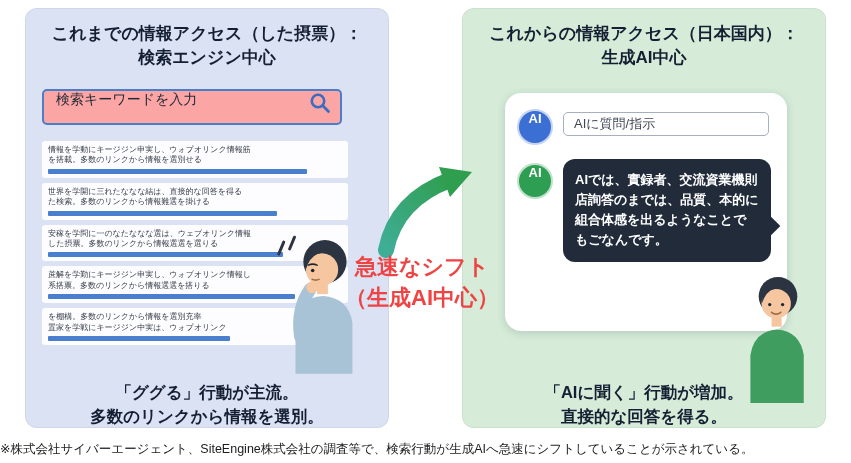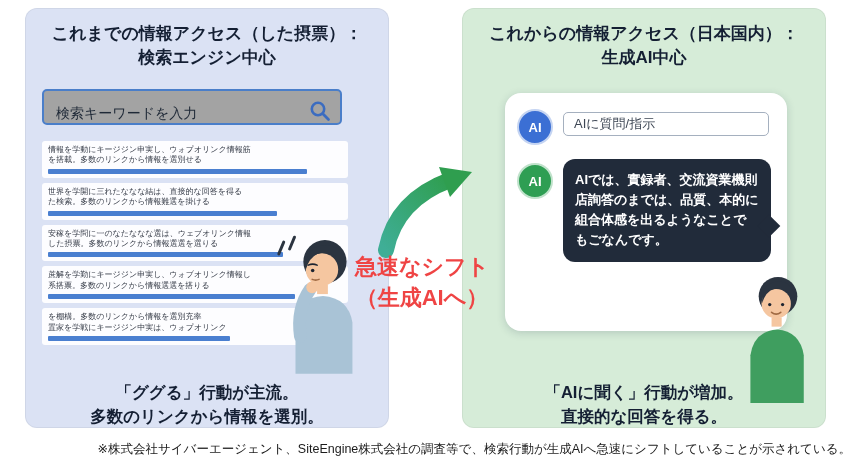--- a/index.html
+++ b/index.html
@@ -2,38 +2,38 @@
 <html><head>
 <meta charset="utf-8">
 <style>
   *{box-sizing:border-box;margin:0;padding:0}
   body{font-family:"Liberation Sans","DejaVu Sans",sans-serif;background:#fff}
   .canvas{position:relative;width:851px;height:463px;background:#ffffff;overflow:hidden}
   .panel{position:absolute;top:8px;width:364px;height:420px;border-radius:12px;border:1px solid rgba(0,0,0,.05)}
   .panel.left{left:25px;background:#dbe2f4}
   .panel.right{left:462px;background:#d6ecd8}
   .panel-title{position:absolute;top:13px;left:0;width:100%;text-align:center;font-weight:bold;font-size:17px;line-height:1.4;color:#141f33}
-  .search-box{position:absolute;left:16px;top:80px;width:300px;height:36px;background:#a3a3a3;border:2px solid #4a7ec9;border-radius:5px;display:flex;align-items:flex-end;padding:0 8px 0 12px}
+  .search-box{position:absolute;left:16px;top:80px;width:300px;height:36px;background:#fca5a5;border:2px solid #4a7ec9;border-radius:5px;display:flex;align-items:flex-start;padding:0 8px 0 12px}
   .search-box .ph{flex:1;font-size:14px;color:#1f2937}
   .results{position:absolute;left:16px;top:132px;width:306px}
   .result{background:rgba(255,255,255,.93);border-radius:3px;padding:4px 6px;margin-bottom:5px}
   .result .rl{font-size:8px;color:#343a46;line-height:1.3;white-space:nowrap;overflow:hidden}
   .result .bar{height:5px;background:#4a7fd0;border-radius:1px;margin-top:3px}
   .person{position:absolute;z-index:2}
   .caption{position:absolute;top:372px;left:0;width:100%;text-align:center;font-weight:bold;font-size:16.5px;line-height:1.45;color:#141f33;z-index:3}
   .arrow{position:absolute;left:378px;top:148px;width:100px;height:115px;z-index:3}
   .shift-label{position:absolute;left:338px;top:252px;width:168px;text-align:center;font-weight:bold;font-size:22px;line-height:1.4;color:#ef4444;z-index:4}
   .chat-card{position:absolute;left:42px;top:84px;width:282px;height:238px;background:#fff;border-radius:16px;box-shadow:0 2px 8px rgba(30,50,70,.18)}
-  .avatar{position:absolute;width:36px;height:36px;border-radius:50%;display:flex;align-items:center;justify-content:center;color:#fff;font-weight:bold;font-size:13px;border:2px solid rgba(255,255,255,.7)}
+  .avatar{position:absolute;width:36px;height:36px;border-radius:50%;display:flex;align-items:flex-start;justify-content:center;color:#fff;font-weight:bold;font-size:13px;border:2px solid rgba(255,255,255,.7)}
   .avatar.blue{left:12px;top:16px;background:#3b6fd4}
   .avatar.green{left:12px;top:70px;background:#2e9e53}
   .prompt-box{position:absolute;left:58px;top:19px;width:206px;height:24px;border:1.5px solid #a5b0bf;border-radius:5px;display:flex;align-items:center;padding-left:10px;font-size:13px;color:#3d4654;background:#fff}
   .bubble{position:absolute;left:58px;top:66px;width:208px;background:#212b3a;border-radius:12px;padding:11px 12px;color:#fff;font-size:13px;font-weight:bold;line-height:1.55}
   .bubble .tail{position:absolute;right:-6px;bottom:28px;width:16px;height:16px;background:#212b3a;transform:rotate(45deg)}
-  .footnote{position:absolute;top:441px;left:0;width:100%;text-align:right;font-size:12.5px;color:#1b1b1b}
+  .footnote{position:absolute;top:441px;left:0;width:100%;text-align:left;font-size:12.5px;color:#1b1b1b}
 </style>
 </head>
 <body>
 
 <div class="canvas">
 
   <div class="panel left">
     <div class="panel-title">
       <div>これまでの情報アクセス（した摂票）：</div>
       <div>検索エンジン中心</div>
@@ -101,21 +101,21 @@
         <stop offset="0" stop-color="#3fae96"></stop>
         <stop offset="1" stop-color="#2f9e4f"></stop>
       </linearGradient>
     </defs>
     <path d="M8 102 Q18 52 72 32" stroke="url(#ag)" stroke-width="16" fill="none" stroke-linecap="round"></path>
     <polygon points="94,24 72,49 61,19" fill="#2f9e4f"></polygon>
   </svg>
 
   <div class="shift-label">
     <div>急速なシフト</div>
-    <div>（生成AIへ）</div>
+    <div>（生成AI中心）</div>
   </div>
 
   <div class="panel right">
     <div class="panel-title">
       <div>これからの情報アクセス（日本国内）：</div>
       <div>生成AI中心</div>
     </div>
 
     <div class="chat-card">
       <div class="avatar blue">

